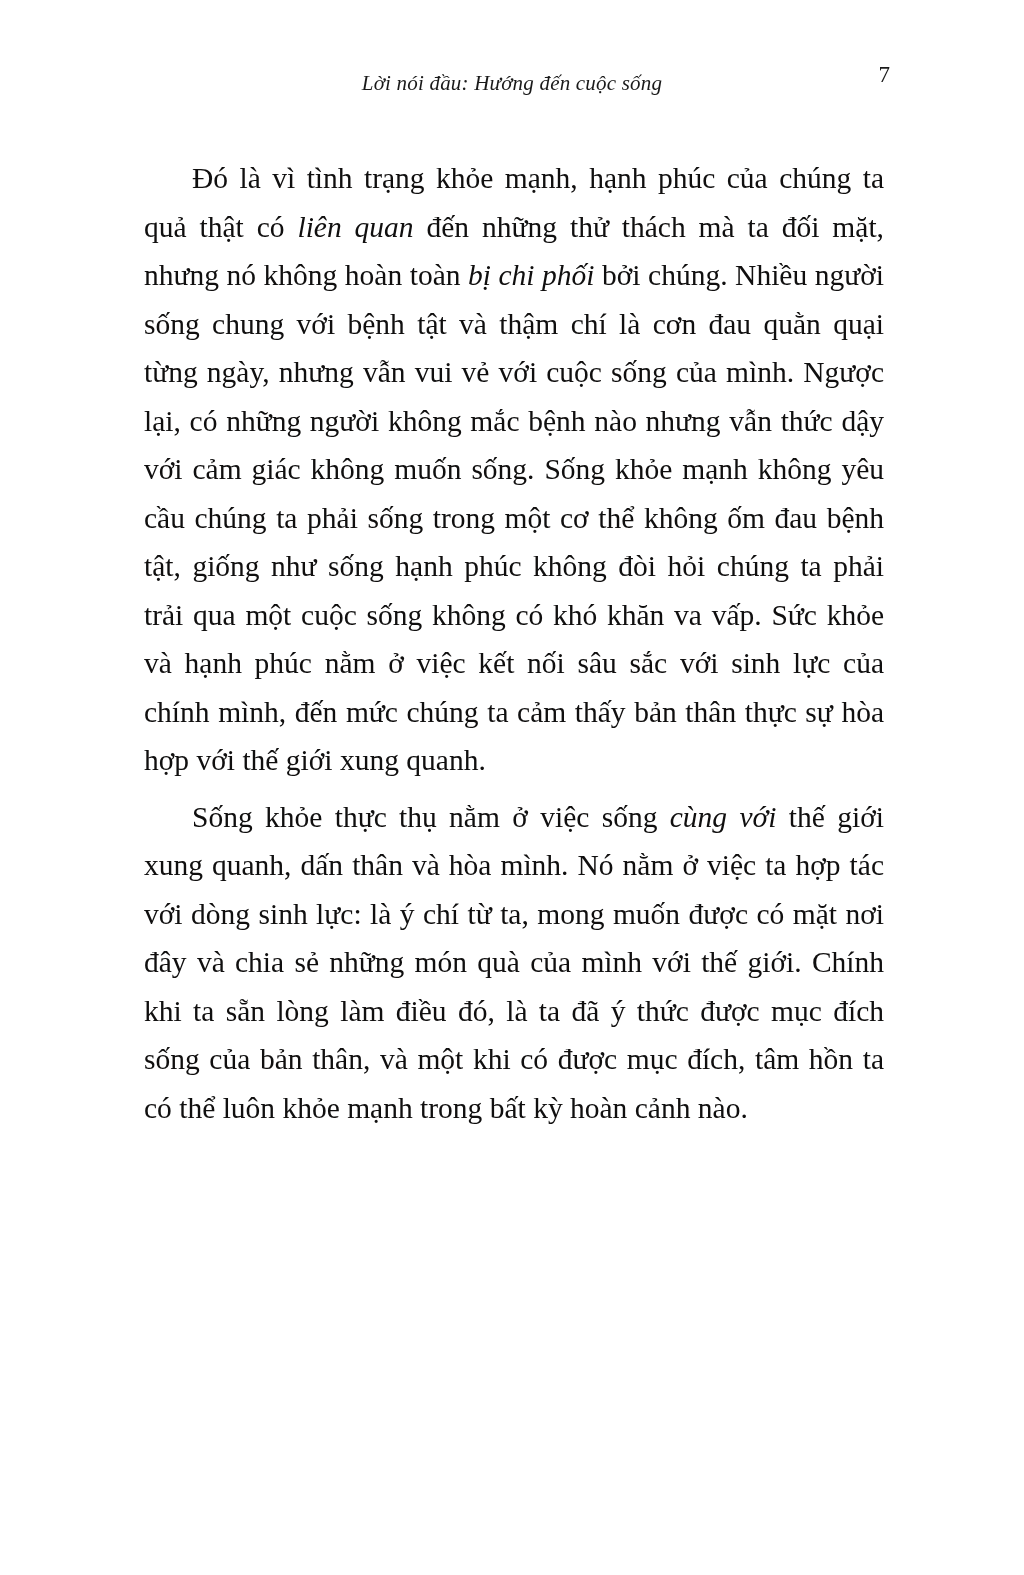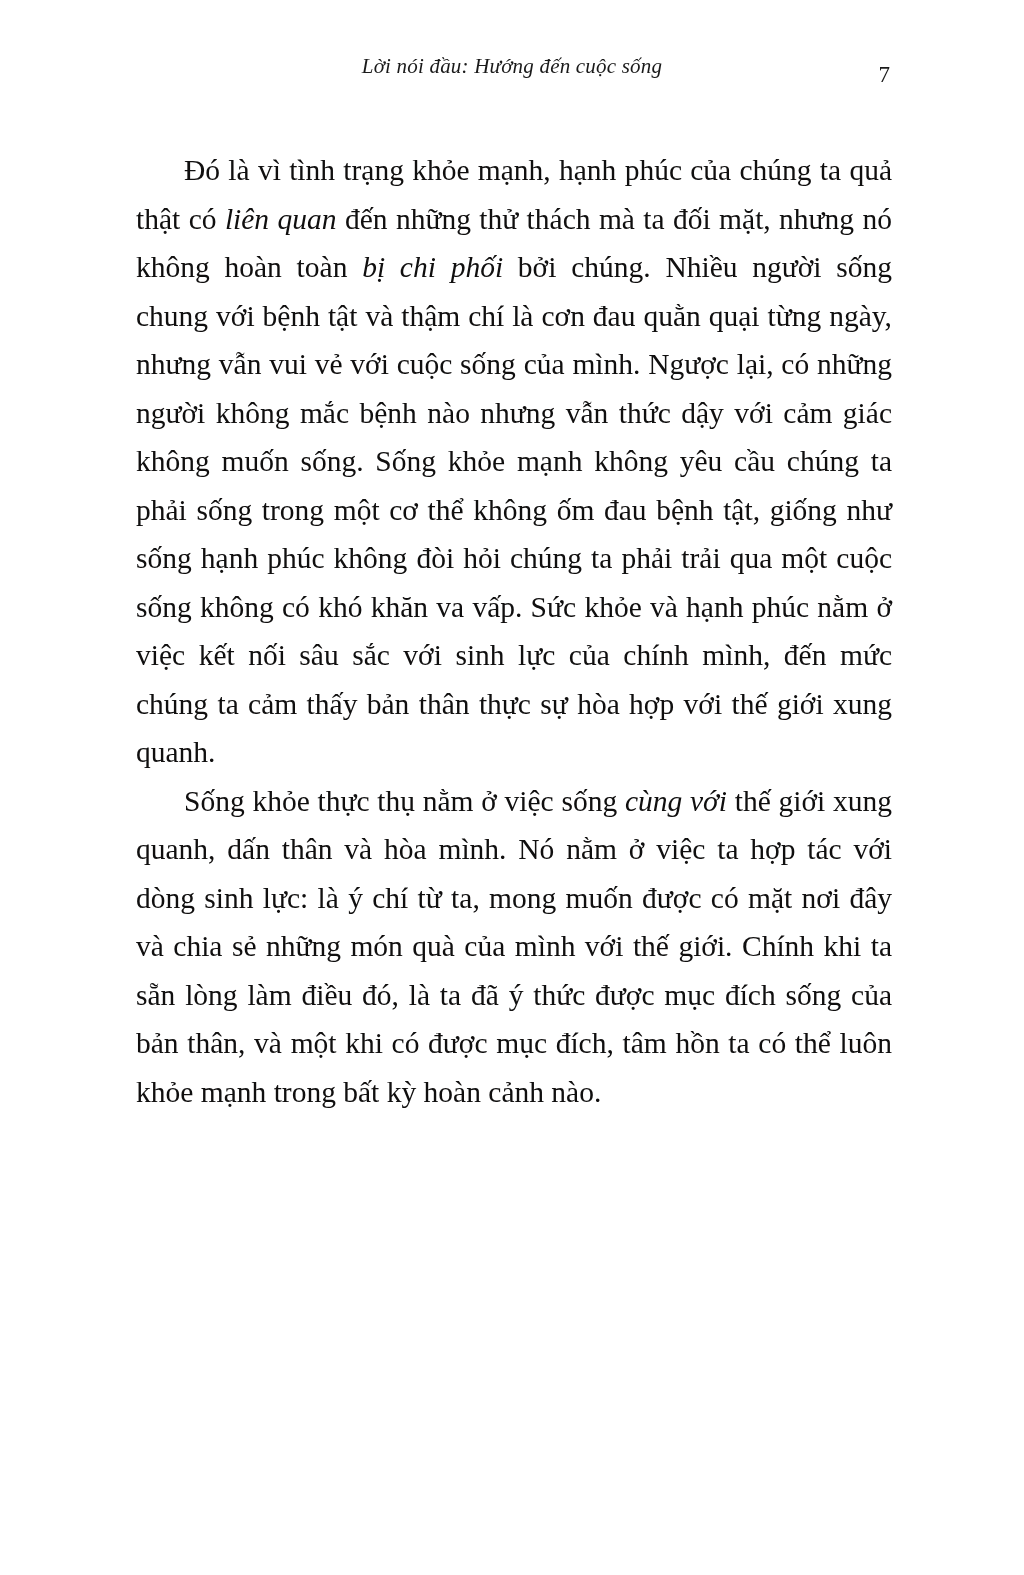--- a/index.html
+++ b/index.html
@@ -19,26 +19,26 @@
     position: absolute;
     top: 0;
     left: 0;
     width: 1024px;
     height: 1575px;
     box-sizing: border-box;
     padding: 0;
   }
   .running-head {
     position: absolute;
-    top: 54px;
+    top: 62px;
     left: 128px;
     right: 128px;
     height: 34px;
     display: flex;
-    align-items: flex-start;
+    align-items: flex-end;
     justify-content: center;
   }
   .running-head-title {
     font-style: italic;
     font-size: 21px;
     letter-spacing: 0.2px;
     color: #1a1a1a;
     white-space: nowrap;
   }
   .folio {
@@ -53,21 +53,21 @@
     top: 146px;
     left: 136px;
     width: 756px;
     font-size: 29.5px;
     line-height: 48.5px;
     text-align: justify;
     text-justify: inter-word;
     color: #100f0f;
   }
   .body-text p {
-    margin: 0;
+    margin: 8px;
     text-indent: 48px;
   }
   .body-text em {
     font-style: italic;
   }
   
 </style>
 </head>
 <body>
 

